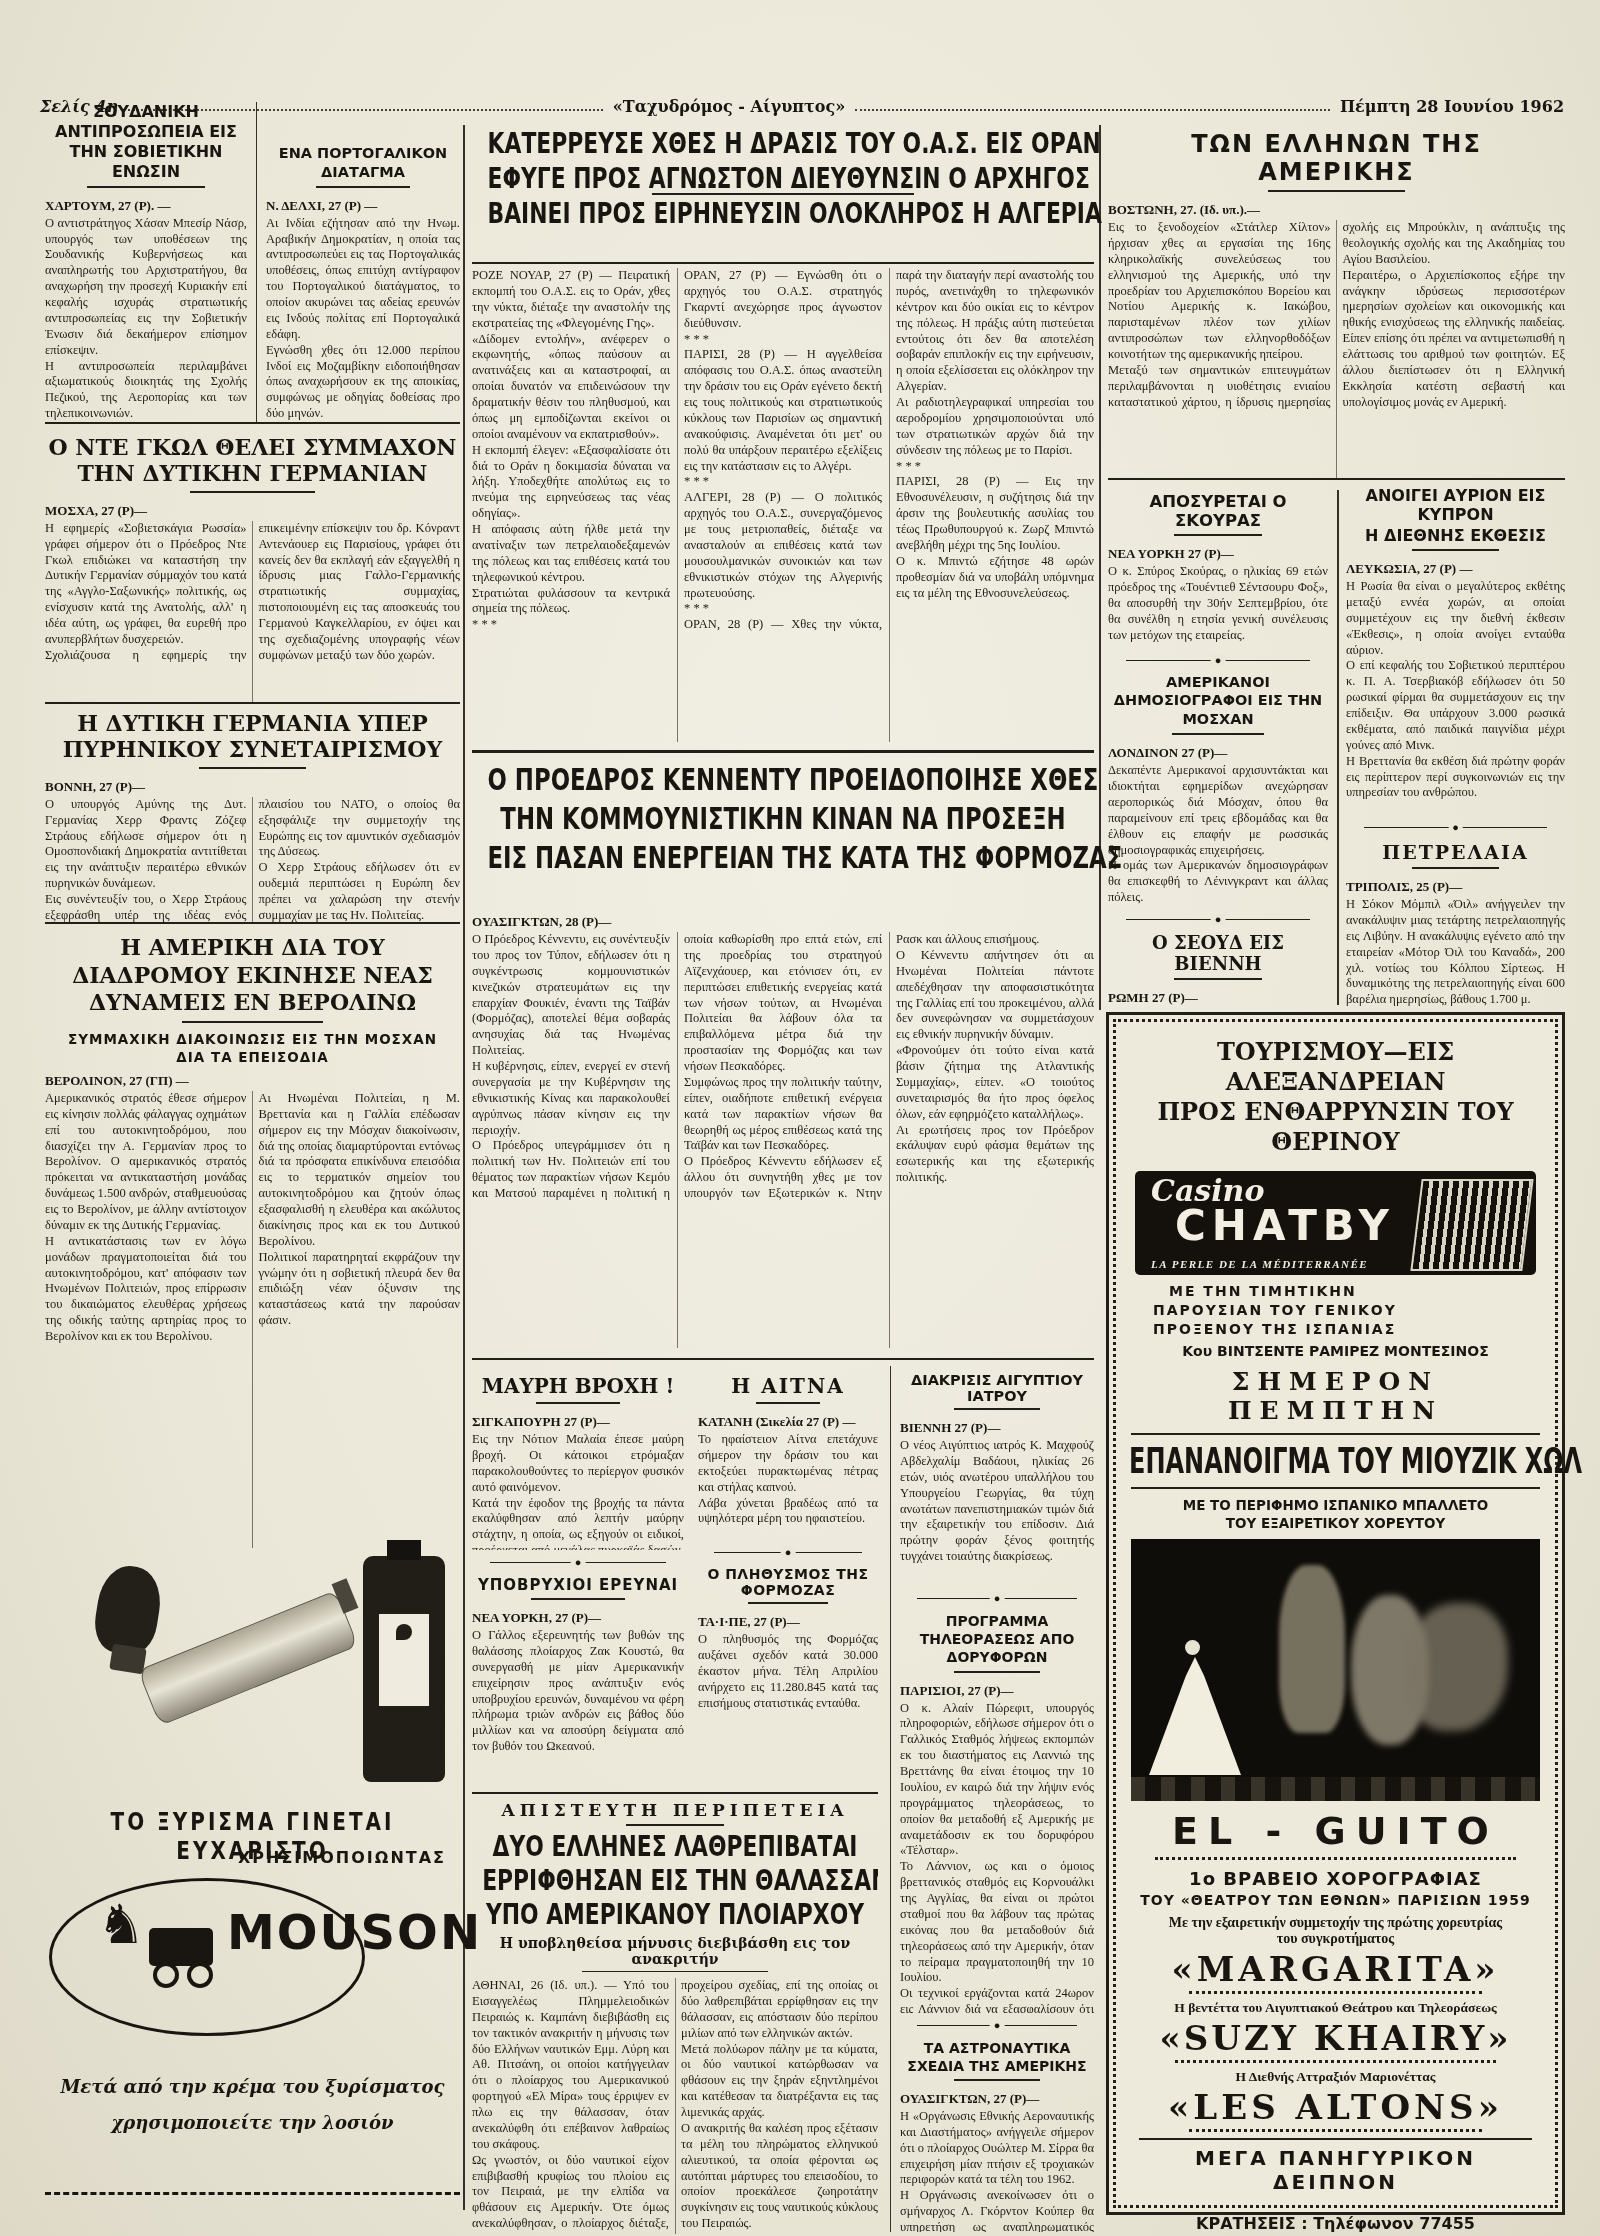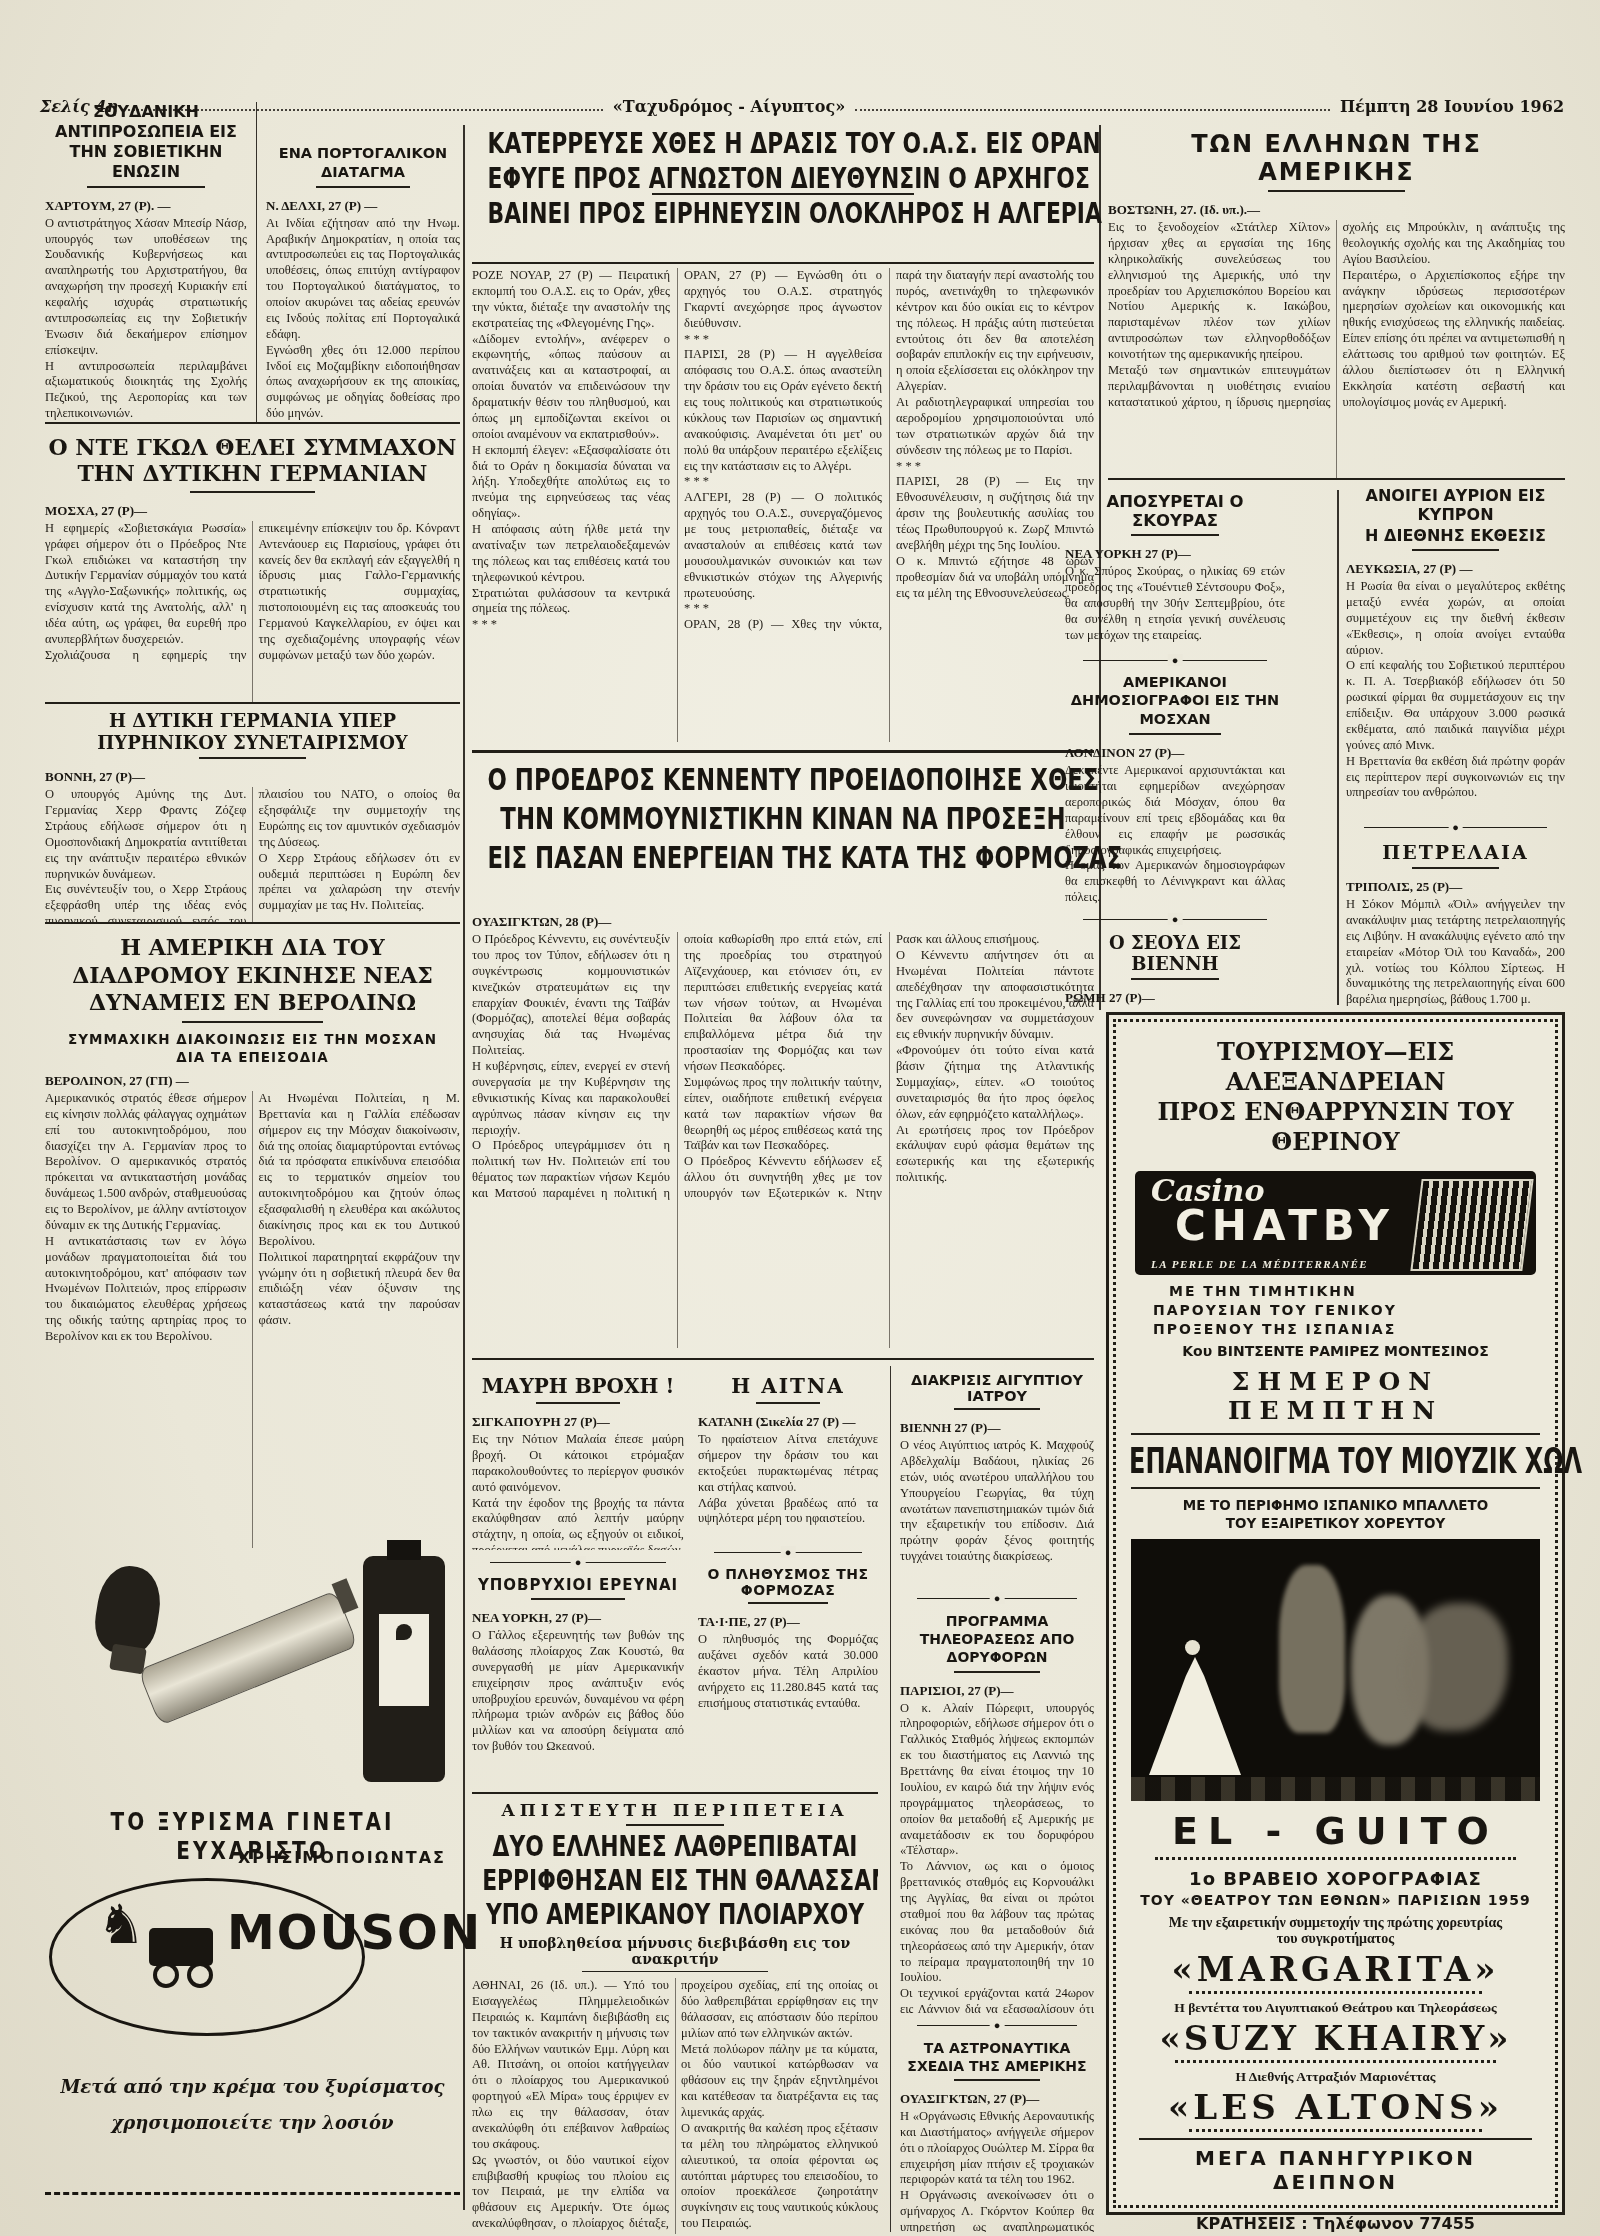--- a/index.html
+++ b/index.html
@@ -77,21 +77,21 @@
 
   <div class="abs colflex" style="left:45px;top:430px;width:415px;height:272px;border-bottom:2.5px solid var(--rule);">
     <div class="t-serif hc" style="font-size:22px;line-height:1.2;margin-top:4px;">Ο ΝΤΕ ΓΚΩΛ ΘΕΛΕΙ ΣΥΜΜΑΧΟΝ ΤΗΝ ΔΥΤΙΚΗΝ ΓΕΡΜΑΝΙΑΝ</div>
     <div class="hl-rule" style="width:30%;"></div>
     <div class="dateline">ΜΟΣΧΑ, 27 (Ρ)—</div>
     <div class="body-txt cols2 grow">Η εφημερίς «Σοβιετσκάγια Ρωσσία» γράφει σήμερον ότι ο Πρόεδρος Ντε Γκωλ επιδιώκει να καταστήση την Δυτικήν Γερμανίαν σύμμαχόν του κατά της «Αγγλο-Σαξωνικής» πολιτικής, ως ενίσχυσιν κατά της Ανατολής, αλλ' η ιδέα αύτη, ως γράφει, θα ευρεθή προ ανυπερβλήτων δυσχερειών.
 Σχολιάζουσα η εφημερίς την επικειμένην επίσκεψιν του δρ. Κόνραντ Αντενάουερ εις Παρισίους, γράφει ότι κανείς δεν θα εκπλαγή εάν εξαγγελθή η ίδρυσις μιας Γαλλο-Γερμανικής στρατιωτικής συμμαχίας, πιστοποιουμένη εις τας αποσκευάς του Γερμανού Καγκελλαρίου, εν όψει και της σχεδιαζομένης υπογραφής νέων συμφώνων μεταξύ των δύο χωρών.</div>
   </div>
 
   <div class="abs colflex" style="left:45px;top:710px;width:415px;height:212px;border-bottom:2.5px solid var(--rule);">
-    <div class="t-serif hc" style="font-size:18px;line-height:1.2;">Η ΔΥΤΙΚΗ ΓΕΡΜΑΝΙΑ ΥΠΕΡ ΠΥΡΗΝΙΚΟΥ ΣΥΝΕΤΑΙΡΙΣΜΟΥ</div>
+    <div class="t-serif hc" style="font-size:22px;line-height:1.2;">Η ΔΥΤΙΚΗ ΓΕΡΜΑΝΙΑ ΥΠΕΡ ΠΥΡΗΝΙΚΟΥ ΣΥΝΕΤΑΙΡΙΣΜΟΥ</div>
     <div class="hl-rule" style="width:26%;"></div>
     <div class="dateline">ΒΟΝΝΗ, 27 (Ρ)—</div>
     <div class="body-txt cols2 grow">Ο υπουργός Αμύνης της Δυτ. Γερμανίας Χερρ Φραντς Ζόζεφ Στράους εδήλωσε σήμερον ότι η Ομοσπονδιακή Δημοκρατία αντιτίθεται εις την ανάπτυξιν περαιτέρω εθνικών πυρηνικών δυνάμεων.
 Εις συνέντευξίν του, ο Χερρ Στράους εξεφράσθη υπέρ της ιδέας ενός πυρηνικού συνεταιρισμού εντός του πλαισίου του ΝΑΤΟ, ο οποίος θα εξησφάλιζε την συμμετοχήν της Ευρώπης εις τον αμυντικόν σχεδιασμόν της Δύσεως.
 Ο Χερρ Στράους εδήλωσεν ότι εν ουδεμιά περιπτώσει η Ευρώπη δεν πρέπει να χαλαρώση την στενήν συμμαχίαν με τας Ην. Πολιτείας.</div>
   </div>
 
   <div class="abs colflex" style="left:45px;top:930px;width:415px;height:618px;">
     <div class="t-serif hc" style="font-size:22px;line-height:1.25;margin-top:4px;">Η ΑΜΕΡΙΚΗ ΔΙΑ ΤΟΥ ΔΙΑΔΡΟΜΟΥ ΕΚΙΝΗΣΕ ΝΕΑΣ ΔΥΝΑΜΕΙΣ ΕΝ ΒΕΡΟΛΙΝΩ</div>
     <div class="hl-rule" style="width:34%;"></div>
@@ -235,21 +235,21 @@
 
   <div class="abs colflex" style="left:1108px;top:128px;width:457px;height:350px;border-bottom:2.5px solid var(--rule);">
     <div class="t-sans hc" style="font-size:24px;letter-spacing:2px;margin-top:2px;">ΤΩΝ ΕΛΛΗΝΩΝ ΤΗΣ ΑΜΕΡΙΚΗΣ</div>
     <div class="hl-rule" style="width:30%;"></div>
     <div class="dateline">ΒΟΣΤΩΝΗ, 27. (Ιδ. υπ.).— </div>
     <div class="body-txt cols2 grow">Εις το ξενοδοχείον «Στάτλερ Χίλτον» ήρχισαν χθες αι εργασίαι της 16ης κληρικολαϊκής συνελεύσεως του ελληνισμού της Αμερικής, υπό την προεδρίαν του Αρχιεπισκόπου Βορείου και Νοτίου Αμερικής κ. Ιακώβου, παρισταμένων πλέον των χιλίων αντιπροσώπων των ελληνορθοδόξων κοινοτήτων της αμερικανικής ηπείρου.
 Μεταξύ των σημαντικών επιτευγμάτων περιλαμβάνονται η υιοθέτησις ενιαίου καταστατικού χάρτου, η ίδρυσις ημερησίας σχολής εις Μπρούκλιν, η ανάπτυξις της θεολογικής σχολής και της Ακαδημίας του Αγίου Βασιλείου.
 Περαιτέρω, ο Αρχιεπίσκοπος εξήρε την ανάγκην ιδρύσεως περισσοτέρων ημερησίων σχολείων και οικονομικής και ηθικής ενισχύσεως της ελληνικής παιδείας. Είπεν επίσης ότι πρέπει να αντιμετωπισθή η ελάττωσις του αριθμού των φοιτητών. Εξ άλλου διεπίστωσεν ότι η Ελληνική Εκκλησία κατέστη σεβαστή και υπολογίσιμος μονάς εν Αμερική.</div>
   </div>
 
-  <div class="abs colflex" style="left:1065px;top:486px;width:220px;height:522px;">
+  <div class="abs colflex" style="left:1108px;top:486px;width:220px;height:522px;">
     <div class="t-sans hc" style="font-size:16.5px;margin-top:6px;">ΑΠΟΣΥΡΕΤΑΙ Ο ΣΚΟΥΡΑΣ</div>
     <div class="hl-rule" style="width:40%;"></div>
     <div class="dateline">ΝΕΑ ΥΟΡΚΗ 27 (Ρ)—</div>
     <div class="body-txt" style="height:92px;">Ο κ. Σπύρος Σκούρας, ο ηλικίας 69 ετών πρόεδρος της «Τουέντιεθ Σέντσουρυ Φοξ», θα αποσυρθή την 30ήν Σεπτεμβρίου, ότε θα συνέλθη η ετησία γενική συνέλευσις των μετόχων της εταιρείας.</div>
     <div class="sep-dot"></div>
     <div class="t-sans hc" style="font-size:14.5px;line-height:1.3;">ΑΜΕΡΙΚΑΝΟΙ ΔΗΜΟΣΙΟΓΡΑΦΟΙ ΕΙΣ ΤΗΝ ΜΟΣΧΑΝ</div>
     <div class="hl-rule" style="width:42%;"></div>
     <div class="dateline">ΛΟΝΔΙΝΟΝ 27 (Ρ)—</div>
     <div class="body-txt" style="height:158px;">Δεκαπέντε Αμερικανοί αρχισυντάκται και ιδιοκτήται εφημερίδων ανεχώρησαν αεροπορικώς διά Μόσχαν, όπου θα παραμείνουν επί τρεις εβδομάδας και θα έλθουν εις επαφήν με ρωσσικάς δημοσιογραφικάς επιχειρήσεις.
 Η ομάς των Αμερικανών δημοσιογράφων θα επισκεφθή το Λένινγκραντ και άλλας πόλεις.</div>

